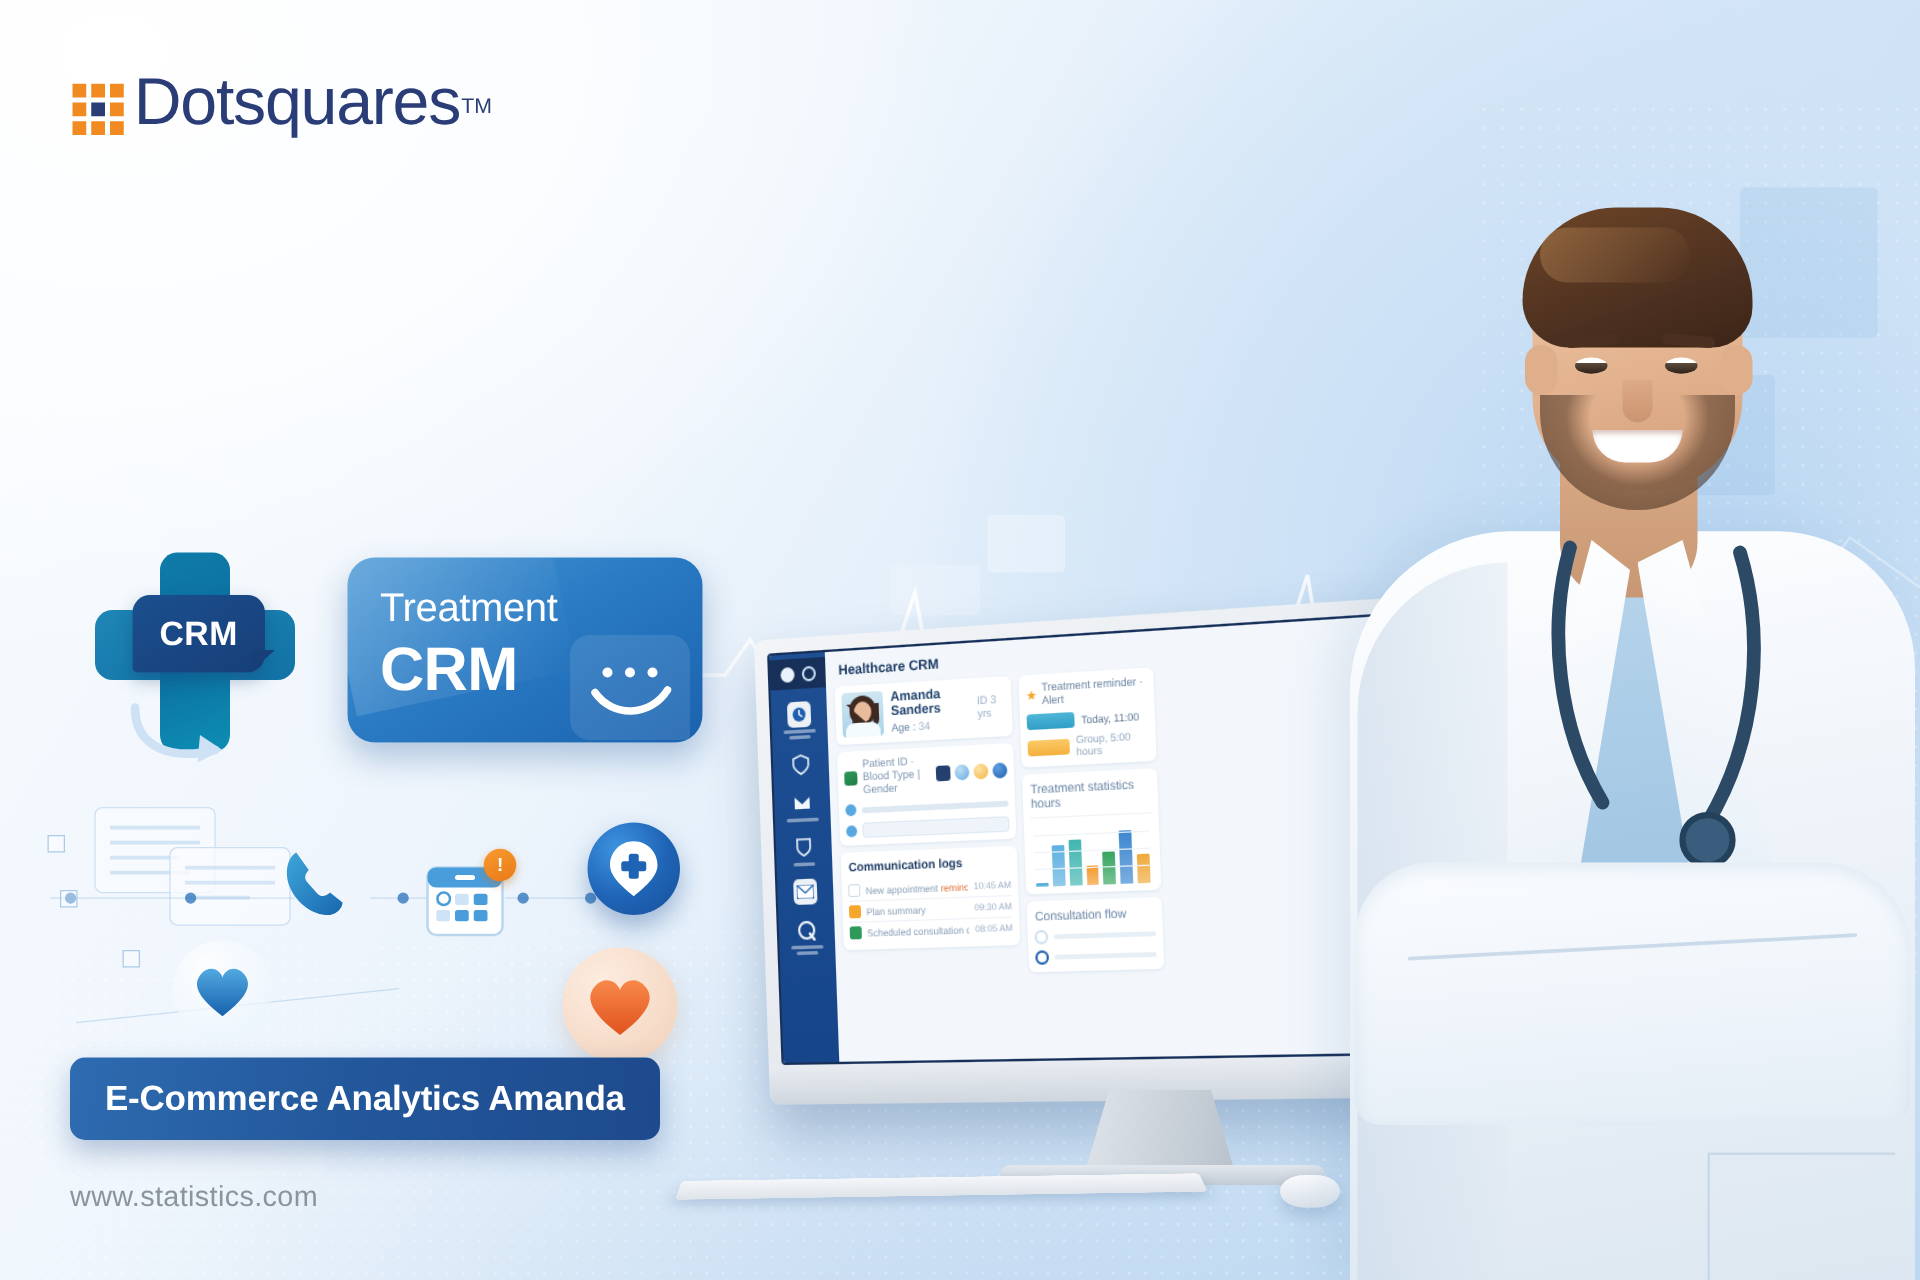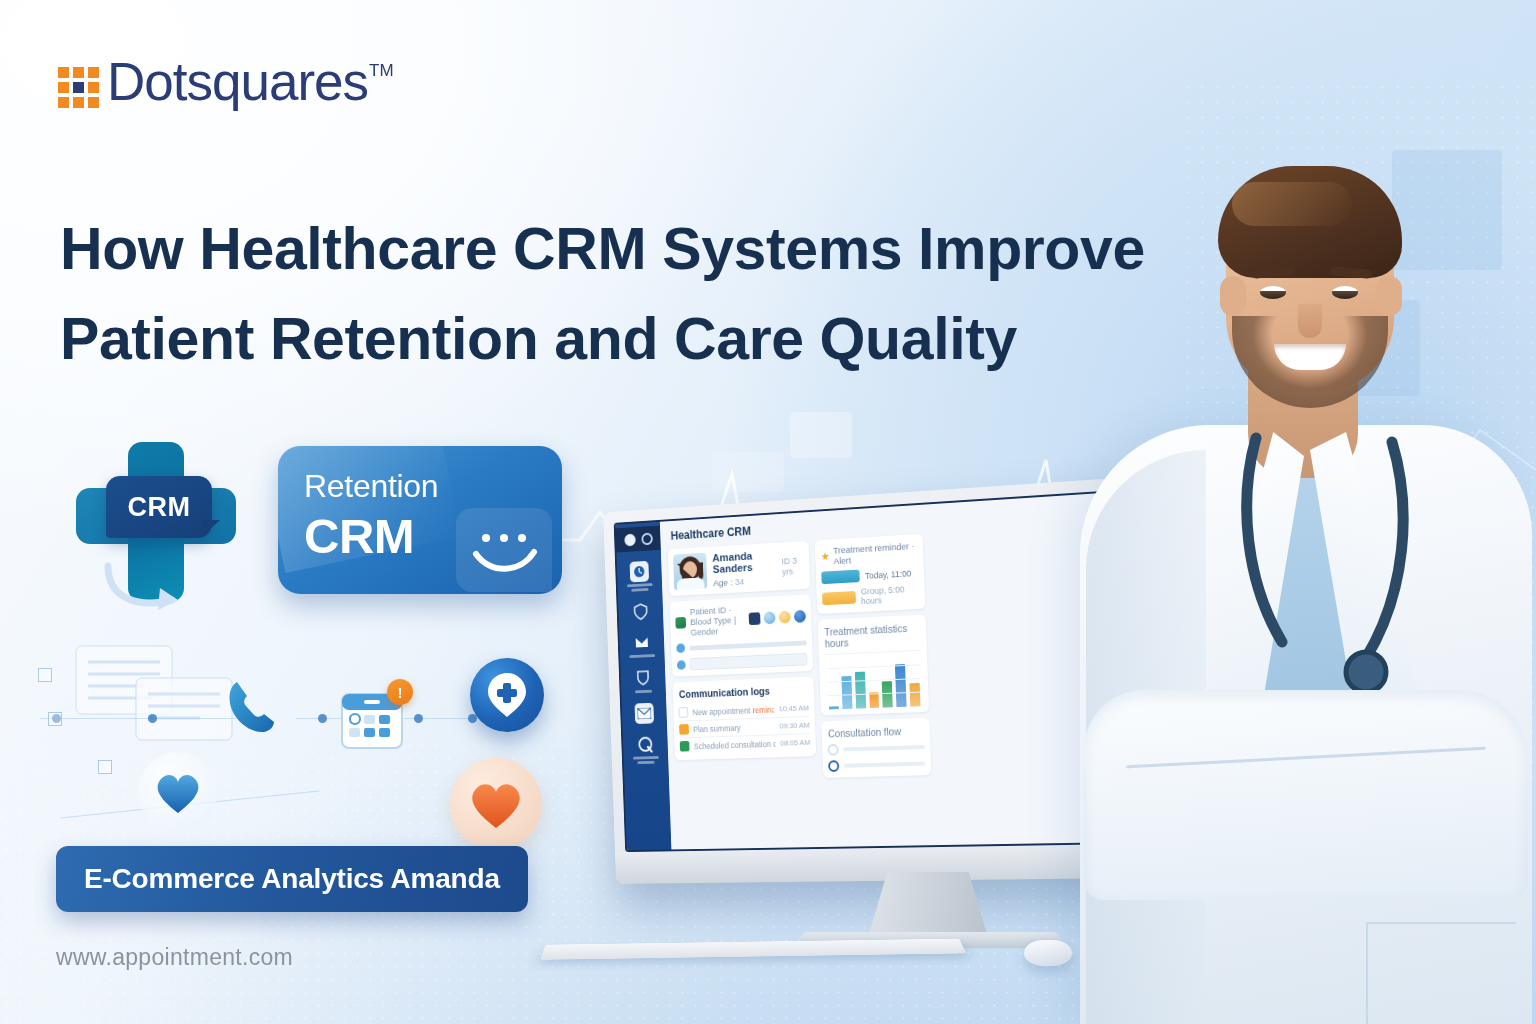--- a/index.html
+++ b/index.html
@@ -43,21 +43,21 @@
   .netline { position: absolute; background: rgba(150,190,228,.45); height: 1px; }
   .netdot { position: absolute; width: 9px; height: 9px; border-radius: 50%;
             background: #3e7fc1; opacity: .85; }
   .netsq { position: absolute; width: 14px; height: 14px; border: 1.5px solid rgba(120,170,215,.6);
            background: rgba(255,255,255,.4); }
 
   
   .ecg { position: absolute; }
 
   
-  #logo { position: absolute; left: 58px; top: 55px; display: flex; align-items: flex-start; }
+  #logo { position: absolute; left: 58px; top: 55px; display: flex; align-items: center; }
   .logo-grid { display: grid; grid-template-columns: repeat(3, 11px); grid-template-rows: repeat(3, 11px);
                gap: 4px; margin-top: 12px; }
   .logo-grid i { display: block; width: 11px; height: 11px; background: #f18a21; }
   .logo-grid i.mid { background: #2b3d77; }
   .logo-word { font-size: 53px; line-height: 1; color: #2b3d77; letter-spacing: -1px;
                font-weight: 400; margin-left: 8px; font-family: "Liberation Sans", sans-serif; }
   .logo-tm { font-size: 17px; color: #2b3d77; margin-left: 1px; margin-top: 6px; }
 
   
   #headline { position: absolute; left: 60px; top: 205px; width: 1120px;
@@ -377,42 +377,38 @@
         <i class="mid"></i>
         <i></i>
         <i></i>
         <i></i>
         <i></i>
     </span>
     <span class="logo-word">Dotsquares</span>
     <span class="logo-tm">TM</span>
   </div>
 
-  <h1 id="headline">
-    <span>How Healthcare CRM Systems Improve</span>
-    <span class="l2">Patient Retention and Care Quality</span>
-  </h1>
 
   <div id="crm-cluster">
     <div class="cross">
       <i class="h"></i>
         <i class="v"></i>
     </div>
     <div class="crm-bubble">
       <span>CRM</span>
     </div>
     <div class="arrow-loop">
       <svg width="86" height="56" viewBox="0 0 86 56">
         <path d="M6 6 C6 40, 38 48, 70 40" fill="none" stroke="#cfe2f5" stroke-width="7" stroke-linecap="round"></path>
         <path d="M58 28 L76 40 L56 50 Z" fill="#cfe2f5"></path>
       </svg>
     </div>
     <div class="hc-card">
       <div class="sheen"></div>
-      <div class="hc-t1">Retention</div>
+      <div class="hc-t1">Treatment</div>
       <div class="hc-t2">CRM</div>
       <div class="hc-smile">
         <svg width="96" height="84" viewBox="0 0 96 84">
           <circle cx="30" cy="30" r="4" fill="#fff"></circle>
             <circle cx="48" cy="30" r="4" fill="#fff"></circle>
           <circle cx="66" cy="30" r="4" fill="#fff"></circle>
           <path d="M20 46 C34 66, 64 66, 78 44" fill="none" stroke="#fff" stroke-width="6" stroke-linecap="round"></path>
         </svg>
       </div>
     </div>
@@ -705,15 +701,15 @@
       </svg>
     </div>
     <div class="dr-arms"></div>
     <div class="dr-armline"></div>
     <div class="dr-pocket"></div>
   </div>
 
   <div id="banner">
     <span>E-Commerce Analytics Amanda</span>
   </div>
-  <div id="siteurl">www.appointment.com</div>
+  <div id="siteurl">www.statistics.com</div>
 
 </div>
 
 </body></html>

